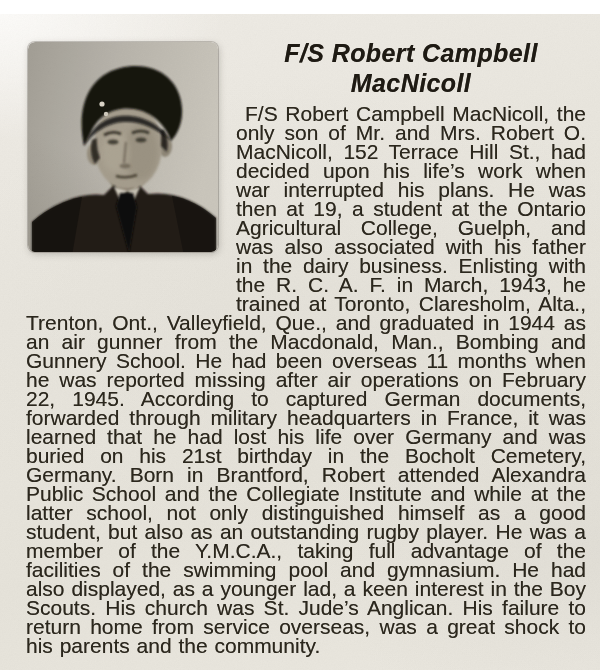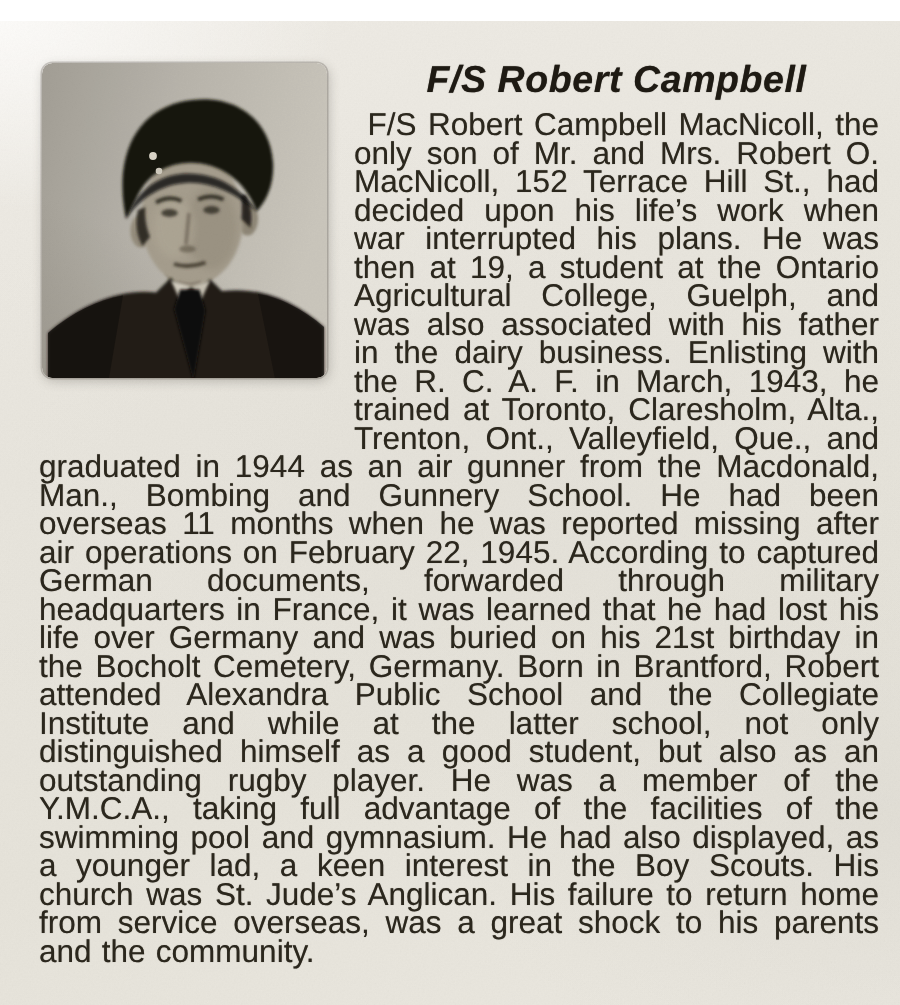--- a/index.html
+++ b/index.html
@@ -143,20 +143,21 @@
           <polygon points="86,145 92,158 99,149" fill="#d3cdc0" filter="url(#soft)"></polygon>
           <polygon points="112,145 106,158 100,149" fill="#c8c2b4" filter="url(#soft)"></polygon>
           <path d="M92,151 L105,151 L109,165 L101,212 L88,164 Z" fill="#100d0a" filter="url(#soft)"></path>
         </g>
       </g>
     </svg>
   </div>
 
   <h1 class="title">
     <span class="title-line">F/S Robert Campbell</span>
+    <span class="title-line">MacNicoll</span>
   </h1>
 
   <p class="bio">F/S Robert Campbell MacNicoll, the only son of Mr. and Mrs. Robert O. MacNicoll, 152 Terrace Hill St., had decided upon his life’s work when war interrupted his plans. He was then at 19, a student at the Ontario Agricultural College, Guelph, and was also associated with his father in the dairy business. Enlisting with the R. C. A. F. in March, 1943, he trained at Toronto, Claresholm, Alta., Trenton, Ont., Valleyfield, Que., and graduated in 1944 as an air gunner from the Macdonald, Man., Bombing and Gunnery School. He had been overseas 11 months when he was reported missing after air operations on February 22, 1945. According to captured German documents, forwarded through military headquarters in France, it was learned that he had lost his life over Germany and was buried on his 21st birthday in the Bocholt Cemetery, Germany. Born in Brantford, Robert attended Alexandra Public School and the Collegiate Institute and while at the latter school, not only distinguished himself as a good student, but also as an outstanding rugby player. He was a member of the Y.M.C.A., taking full advantage of the facilities of the swimming pool and gymnasium. He had also displayed, as a younger lad, a keen interest in the Boy Scouts. His church was St. Jude’s Anglican. His failure to return home from service overseas, was a great shock to his parents and the community.</p>
 
   <svg class="grain" xmlns="http://www.w3.org/2000/svg">
     <filter id="paperNoise">
       <feTurbulence type="fractalNoise" baseFrequency="0.85" numOctaves="2" stitchTiles="stitch" result="n"></feTurbulence>
       <feColorMatrix in="n" type="saturate" values="0"></feColorMatrix>
       <feComponentTransfer>
         <feFuncA type="linear" slope="0.10" intercept="0"></feFuncA>

